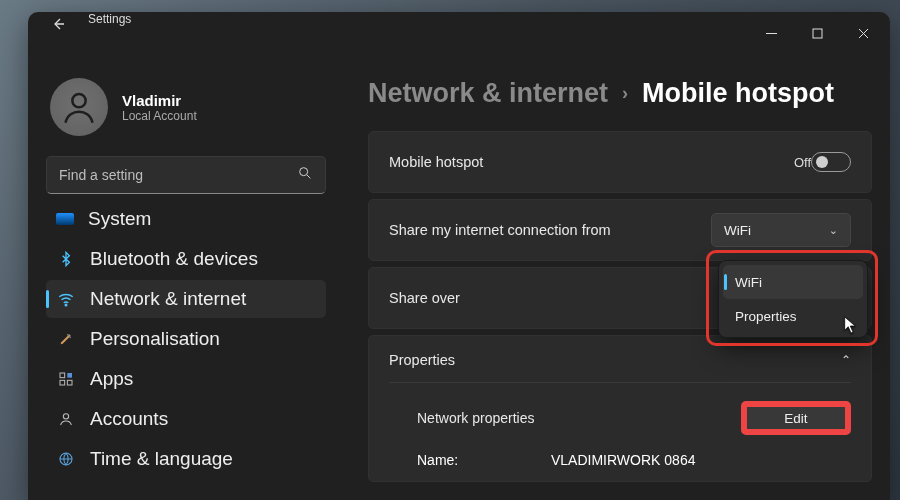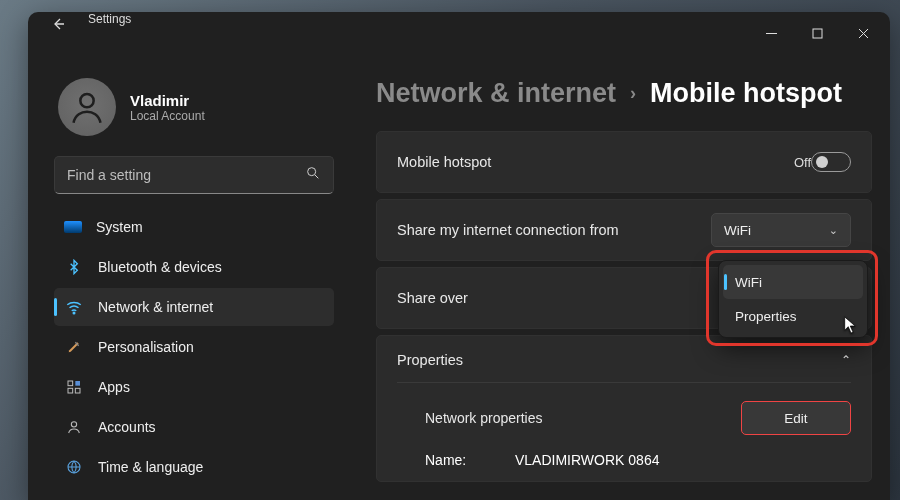--- a/index.html
+++ b/index.html
@@ -20,42 +20,42 @@
     font-size: 12px; color: #ddd;
   }
   .titlebar .back { display:inline-flex; align-items:center; justify-content:center;
     width:24px;height:24px; border-radius:3px; cursor:pointer;}
   .titlebar .title { margin-left: 18px; }
   .winctrls { margin-left: auto; display: flex; }
   .winbtn { width: 46px; height: 42px; display:flex; align-items:center;
     justify-content:center; font-size:12px; color:#ddd; cursor:pointer;}
   .winbtn svg { stroke:#ddd; fill:none; stroke-width:1;}
   
-  .body { flex:1; display:flex; overflow:hidden;padding-left:8px;}
+  .body { flex:1; display:flex; overflow:hidden;}
   .sidebar {
     width: 310px; padding: 16px 12px 0 18px; display:flex; flex-direction:column;
   }
   .profile { display:flex; align-items:center; gap:14px; padding: 8px 4px 20px 4px;}
   .avatar { width:58px; height:58px; border-radius:50%;
     background:radial-gradient(circle at 50% 45%, #707070 0%, #606060 100%);
     display:flex; align-items:center; justify-content:center;}
   .avatar svg { width:38px; height:38px; }
   .profile-name { font-size:15px; font-weight:600; }
   .profile-sub { font-size:12px; color:#aaa; }
   .searchbox {
     background:#2d2d2d; border:1px solid #3a3a3a; height:38px; border-radius:5px;
-    display:flex; align-items:center; padding:0 12px; margin-bottom:14px;
+    display:flex; align-items:center; padding:0 12px; margin-bottom:6px;
     border-bottom: 1.5px solid #888;
   }
   .searchbox span.placeholder { color:#bdbdbd; font-size:14px; flex:1;}
   .searchbox .sicon svg { width:16px; height:16px; stroke:#cfcfcf; fill:none; stroke-width:1.5;}
   .navlist { display:flex; flex-direction:column; gap:2px;}
   .navitem {
     display:flex; align-items:center; height:38px; padding:0 10px;
-    border-radius:5px; font-size:14px; color:#eee; cursor:pointer; position:relative;
+    border-radius:5px; font-size:19px; color:#eee; cursor:pointer; position:relative;
   }
   .navitem.active { background:#2d2d2d;}
   .navitem.active::before {
     content:''; position:absolute; left:0; top:10px; bottom:10px; width:3px;
     background:#4cc2ff; border-radius:2px;
   }
   .navicon { width:20px; height:20px; margin-right:14px; display:inline-flex;
     align-items:center; justify-content:center; font-size:14px;}
   .navicon.system { width:18px;height:12px; background:linear-gradient(#1e90ff,#003a6d); border-radius:2px;}
   .navicon.bt { color:#4cc2ff; }
@@ -92,24 +92,24 @@
     background:#383838; border:1px solid #454545; border-radius:5px;
     height:34px; min-width:140px; display:flex; align-items:center;
     padding:0 12px; font-size:13.5px; color:#eee; gap:14px;
   }
   .select .chev { margin-left:auto; font-size:11px; color:#ccc;}
   
   .card.props { padding:16px 20px 0 20px;}
   .props-head { display:flex; align-items:center; font-size:14.5px; color:#e8e8e8; padding-bottom:14px;}
   .props-head .chev { margin-left:auto; font-size:12px;}
   .props-body { border-top:1px solid #3a3a3a; padding:14px 0 0 28px;}
-  .props-row { display:flex; align-items:center; min-height:42px; font-size:14px;}
+  .props-row { display:flex; align-items:center; min-height:42px; font-size:14px;gap:44px;}
   .props-row .plabel { flex:1; color:#e8e8e8;}
   .editbtn {
-    background:#383838; border:1px solid #ef4444; border-radius:5px;
+    background:#383838; border:6px solid #ef4444; border-radius:5px;
     height:34px; min-width:110px; display:flex; align-items:center; justify-content:center;
     font-size:13.5px; color:#eee;
   }
   
   .flyout {
     position:absolute; right: 22px; top: 206px; width:150px;
     background:#2c2c2c; border:1px solid #1a1a1a; border-radius:8px;
     box-shadow: 0 10px 25px rgba(0,0,0,.6);
     padding:4px;
   }

